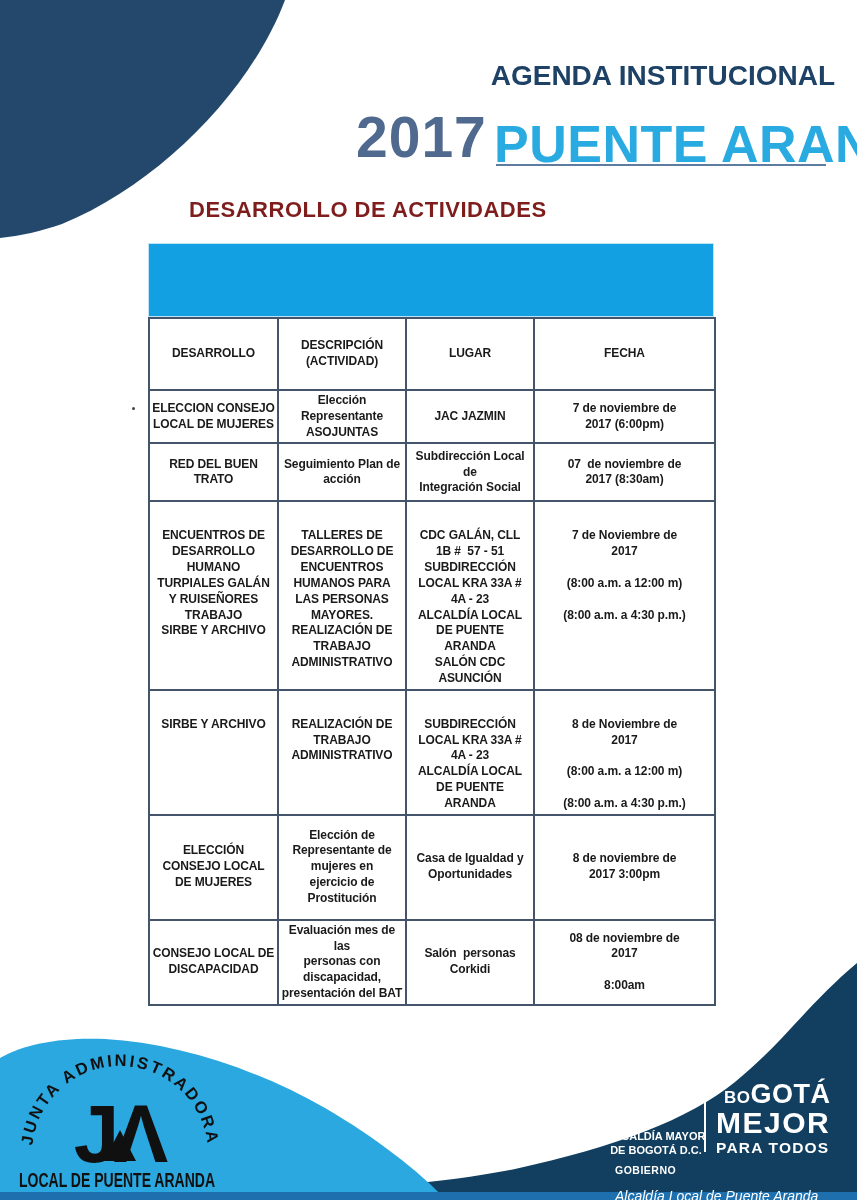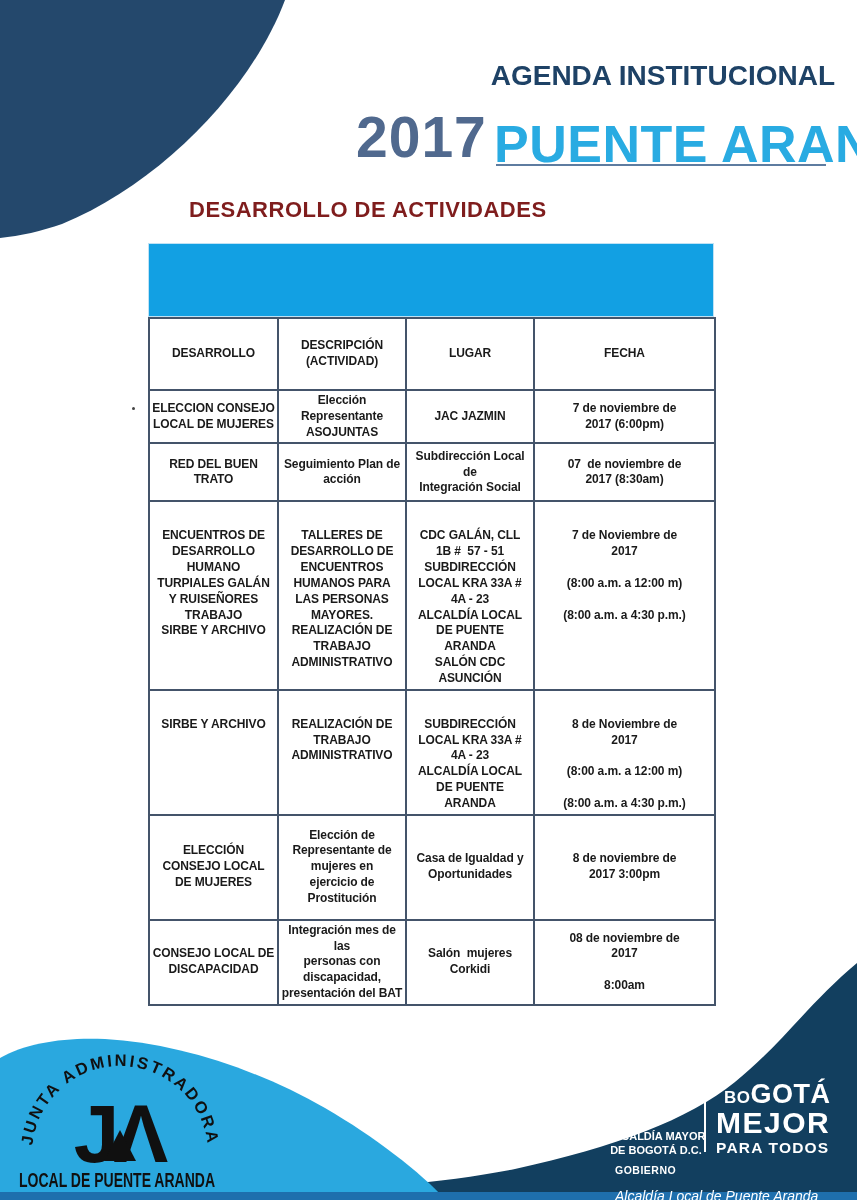--- a/index.html
+++ b/index.html
@@ -173,25 +173,25 @@
 ejercicio de
 Prostitución</td>
           <td>Casa de Igualdad y
 Oportunidades</td>
           <td>8 de noviembre de
 2017 3:00pm</td>
         </tr>
         <tr style="height: 77px;">
           <td>CONSEJO LOCAL DE
 DISCAPACIDAD</td>
-          <td>Integración mes de las
+          <td>Evaluación mes de las
 personas con
 discapacidad,
 presentación del BAT</td>
-          <td>Salón  mujeres
+          <td>Salón  personas
 Corkidi</td>
           <td>08 de noviembre de
 2017
 
 8:00am</td>
         </tr>
       </tbody>
   </table>
 </div>
 <div class="stray-dot"></div>

